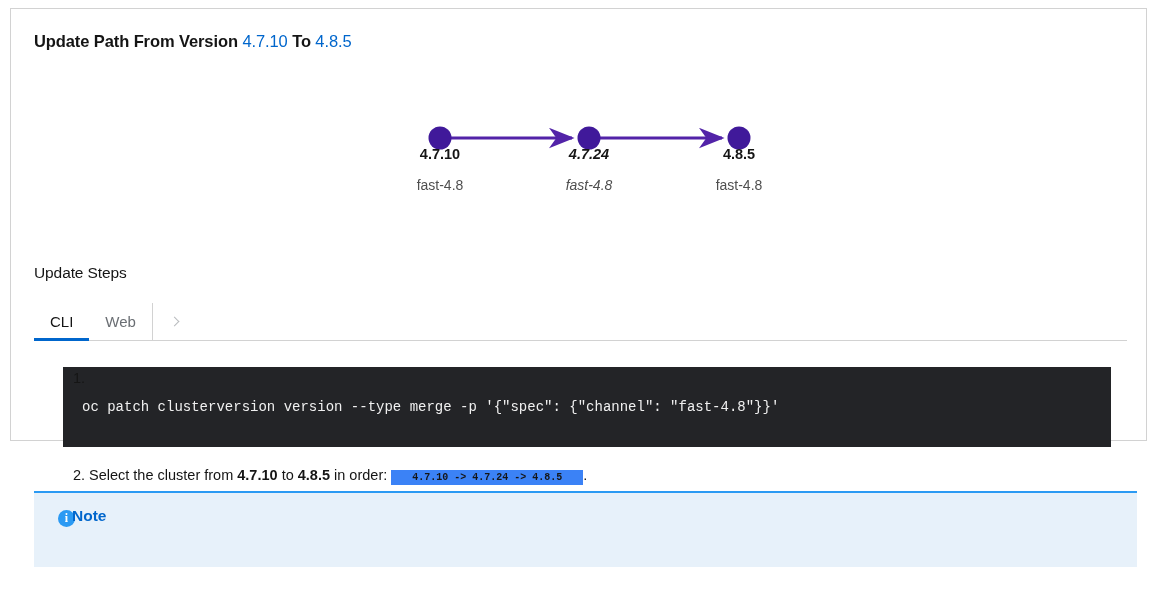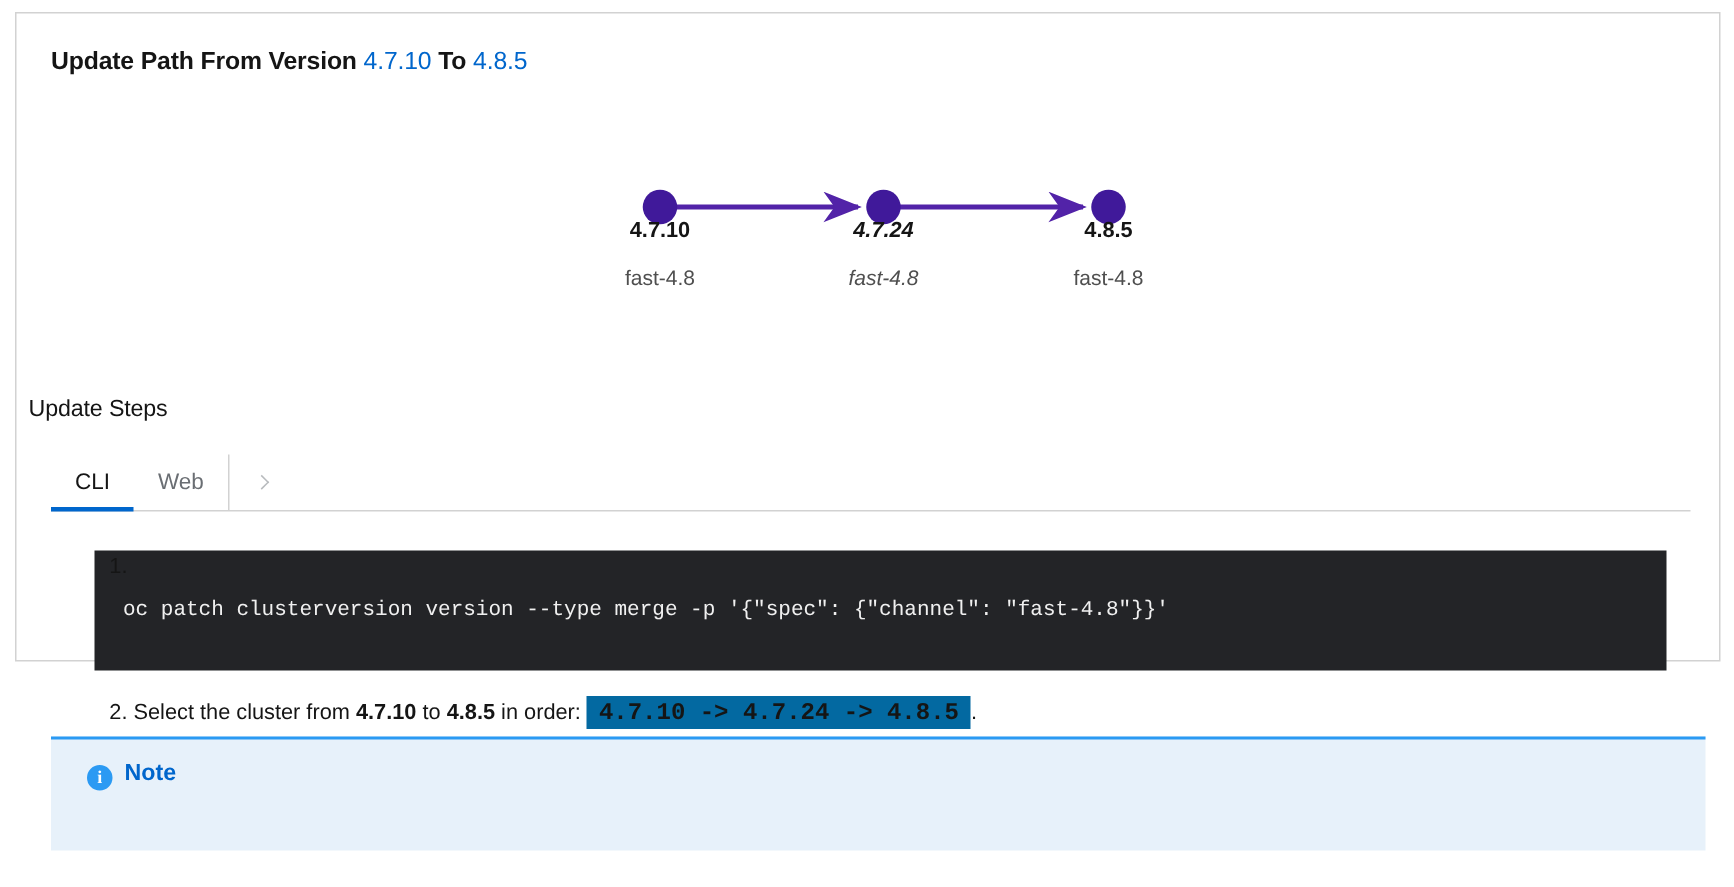--- a/index.html
+++ b/index.html
@@ -69,21 +69,21 @@
     font-size: 14px;
     font-weight: 400;
     color: #4f4f4f;
     line-height: 20px;
     margin-top: 11px;
   }
 
   
   .section-title {
     position: absolute;
-    left: 8px;
+    left: 23px;
     top: 255px;
     font-size: 15.5px;
     font-weight: 400;
     color: #151515;
     letter-spacing: -0.1px;
   }
 
   
   .tabs {
     position: absolute;
@@ -178,25 +178,25 @@
     font-family: "Liberation Mono", monospace;
     font-size: 14px;
     line-height: 20px;
     padding: 30px 19px;
     white-space: pre;
     overflow: hidden;
   }
 
   .inline-code {
     font-family: "Liberation Mono", monospace;
-    font-size: 16px;
-    font-weight: 700;
-    background: #0369a1;
-    color: #151515;
-    padding: 2px 8px;
+    font-size: 10px;
+    font-weight: 700;
+    background: #3b82f6;
+    color: #151515;
+    padding: 2px 21px;
   }
 
   .step2 { margin-top: 17px; }
 
   
   .alert {
     position: absolute;
     left: 23px;
     top: 482px;
     width: 1103px;
@@ -215,21 +215,21 @@
     background: #2b9af3;
     color: #ffffff;
     font-size: 12px;
     font-weight: 700;
     font-family: "Liberation Serif", serif;
     line-height: 17px;
     text-align: center;
   }
   .alert-title {
     position: absolute;
-    left: 49px;
+    left: 38px;
     top: 14px;
     font-size: 15.5px;
     font-weight: 700;
     color: #06c;
   }
   .alert-body {
     position: absolute;
     left: 50px;
     top: 42px;
     font-size: 14.5px;

